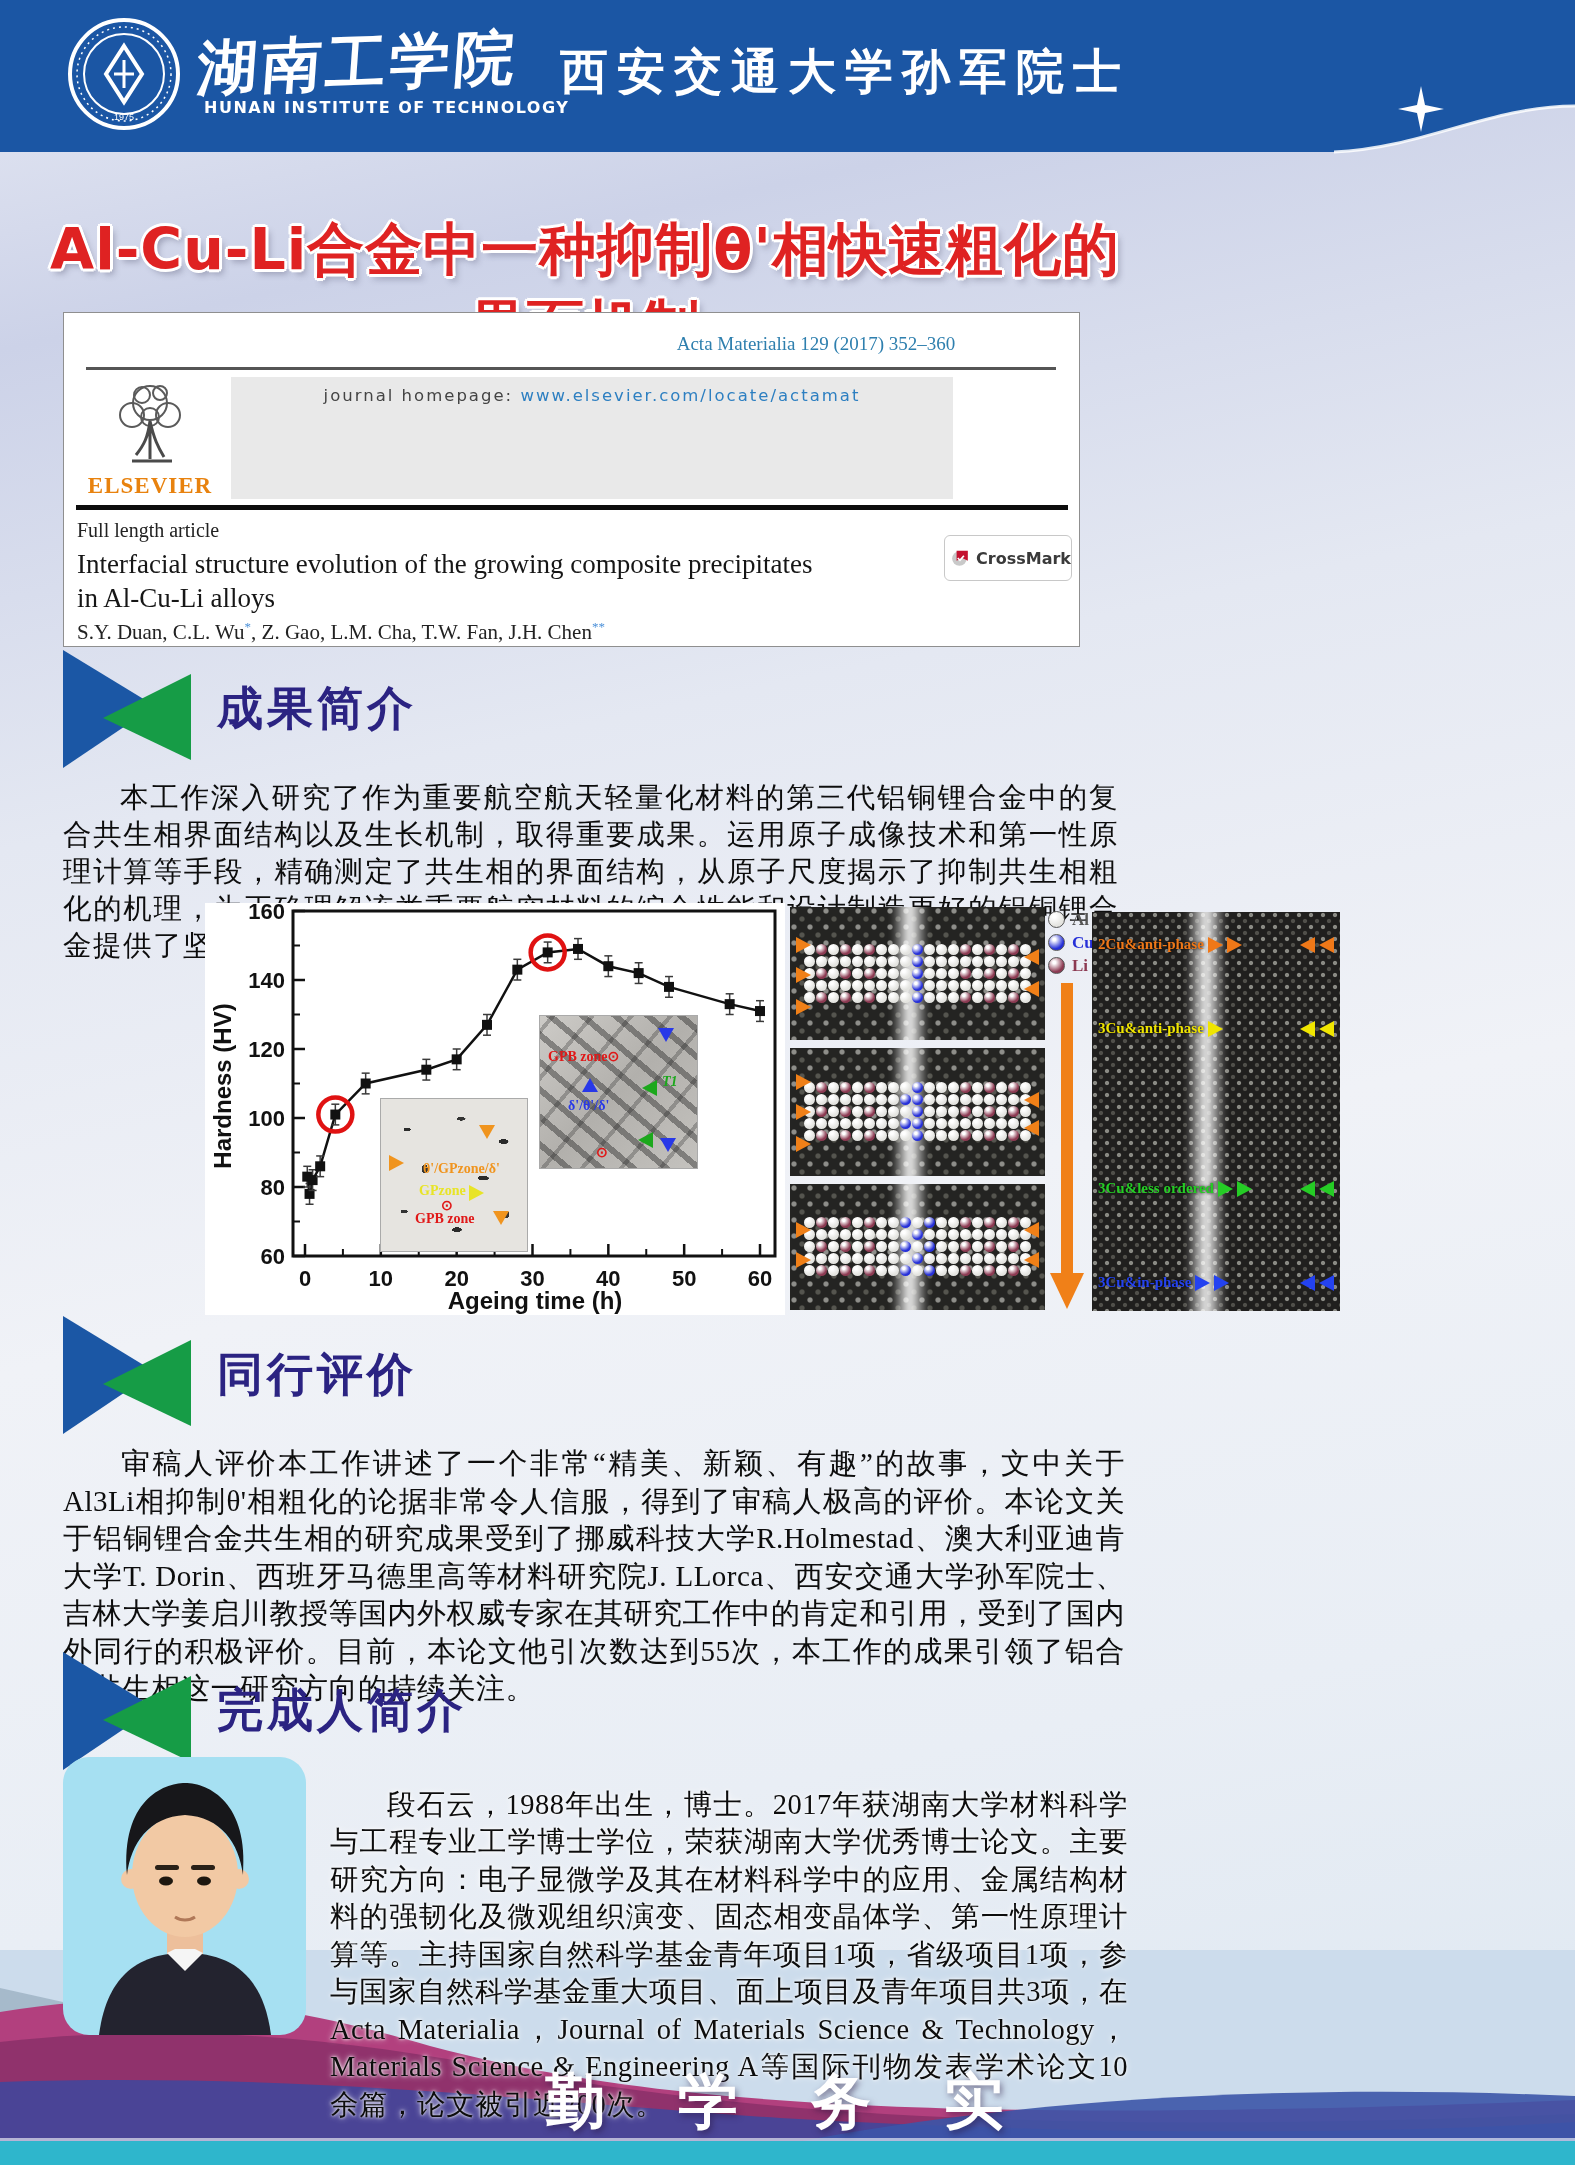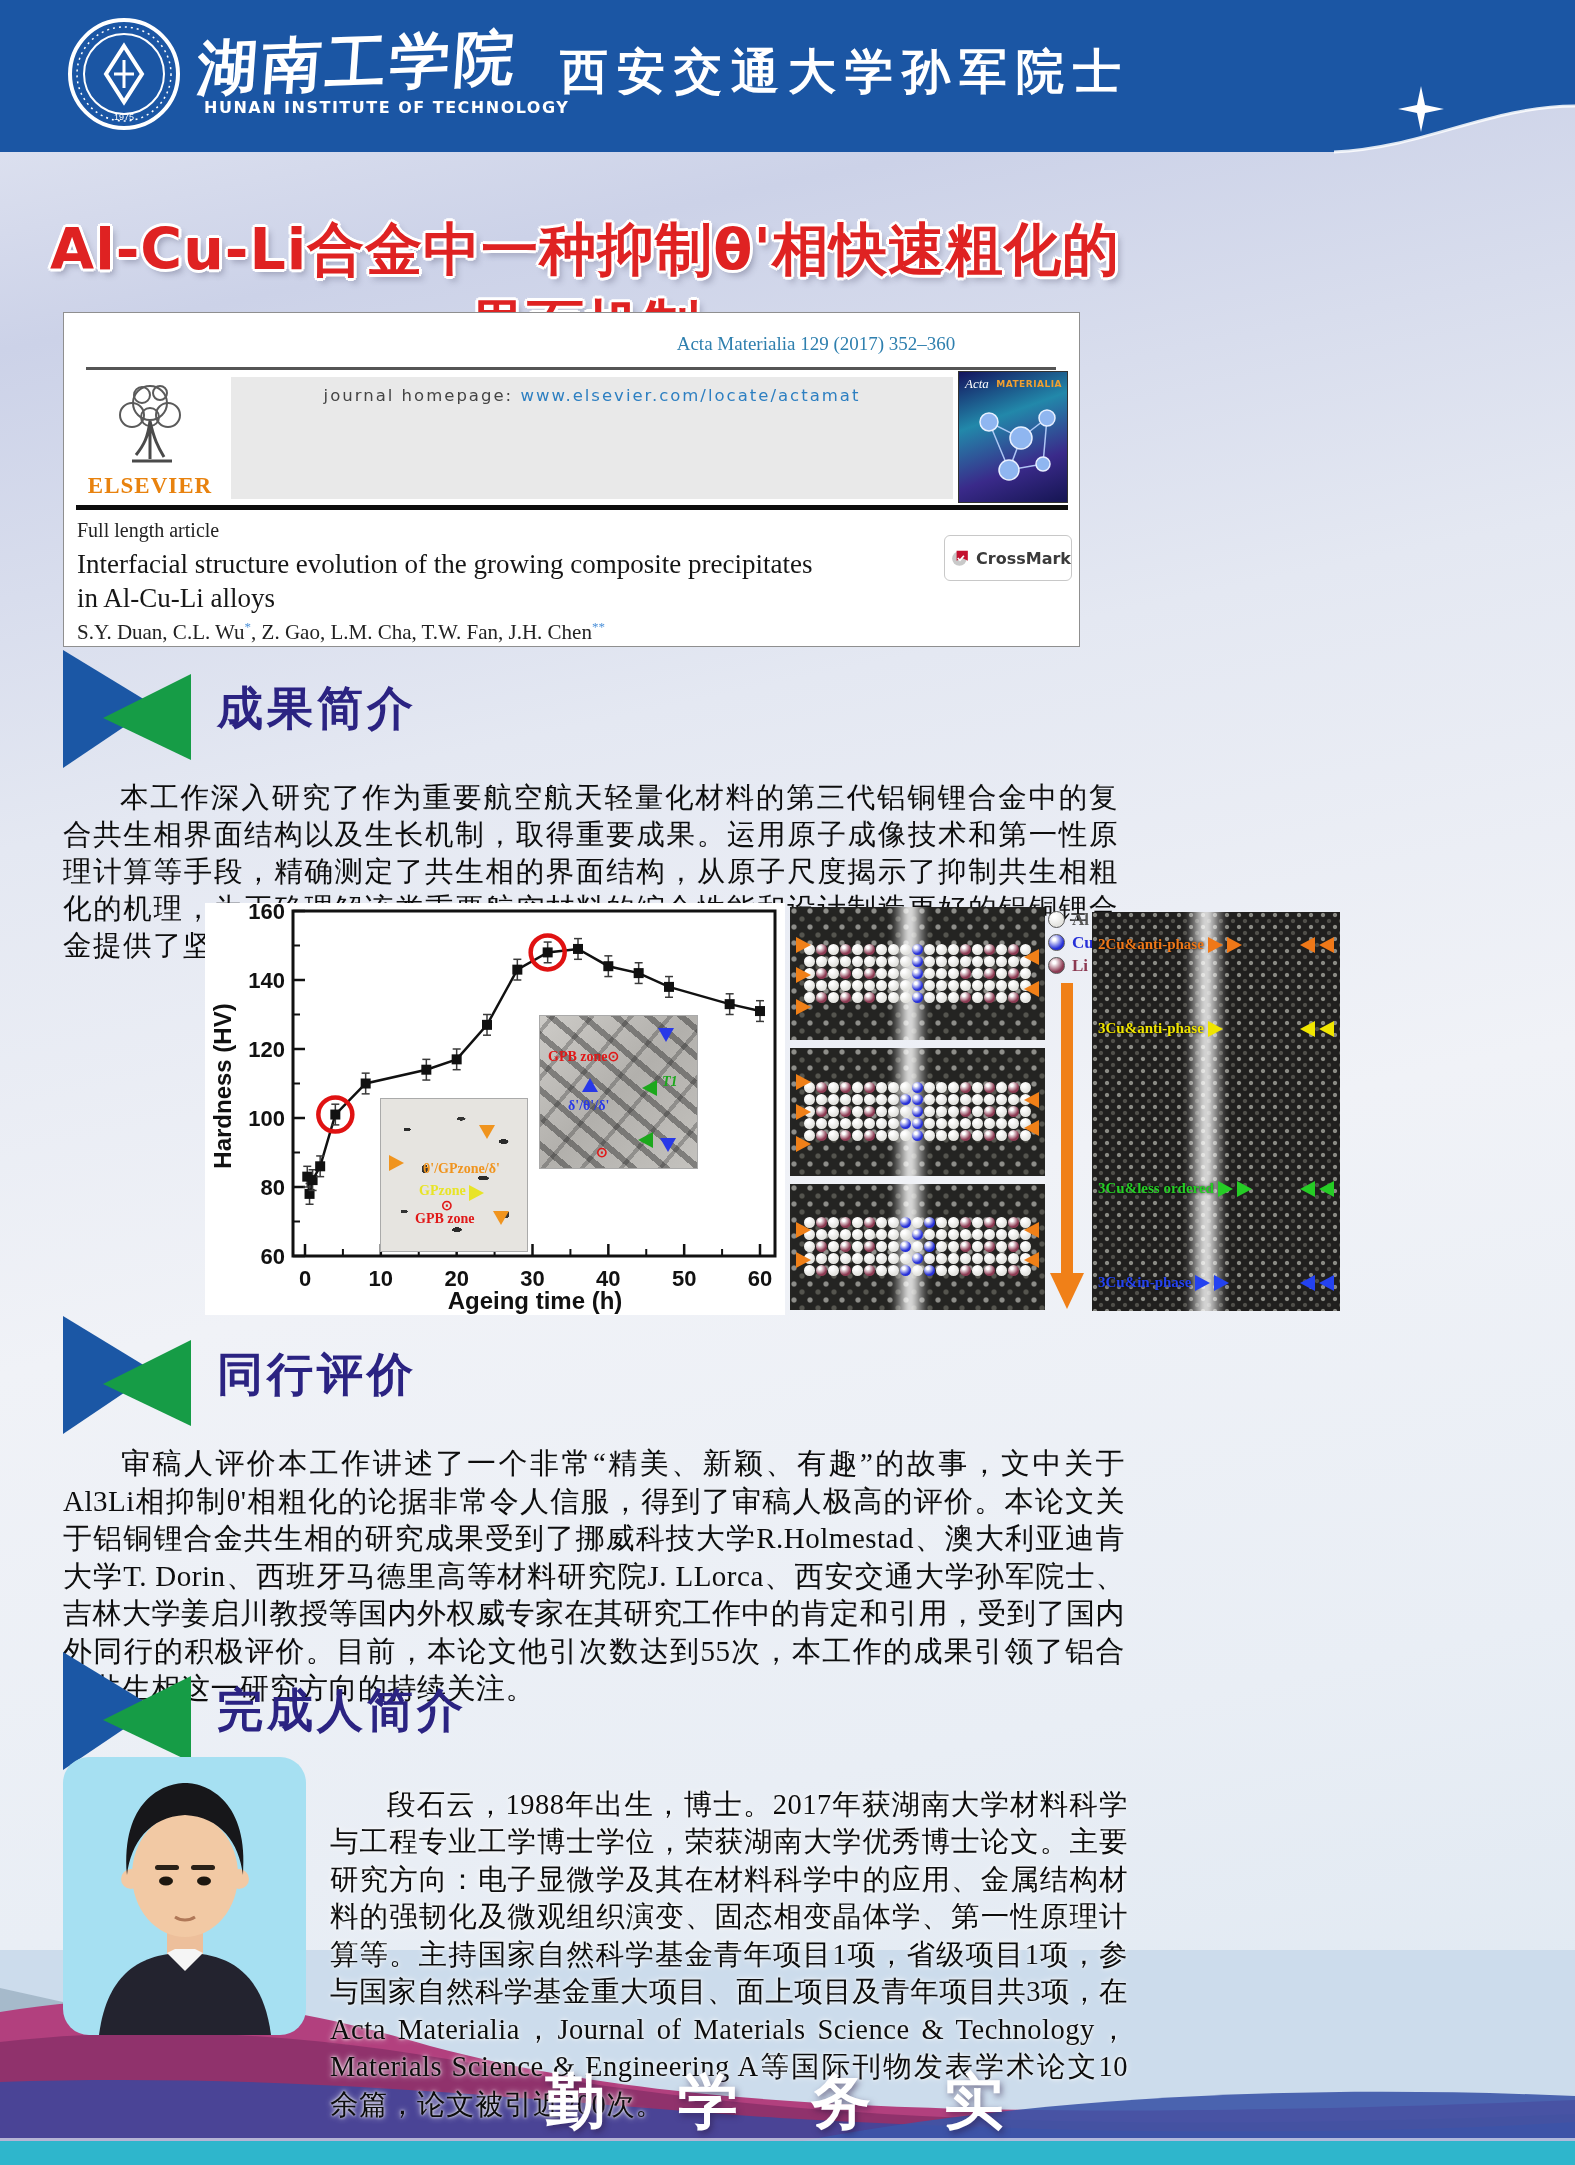--- a/index.html
+++ b/index.html
@@ -176,41 +176,20 @@
         </g>
         <path d="M48 44 C46 60 42 68 34 78 M48 44 C52 62 56 70 62 80 M48 44 L48 82 M30 84 H70" stroke="#4a4a4a" stroke-width="3" fill="none"></path>
       </svg>
       <div class="elsevier-name">ELSEVIER</div>
     </div>
 
     <div class="abs journal-box">
       <div class="homepage-line"><span>journal homepage: </span><span class="lnk">www.elsevier.com/locate/actamat</span></div>
     </div>
 
-    <div class="abs cover">
-      <span class="cover-acta">Acta</span>
-      <span class="cover-mat">MATERIALIA</span>
-      <svg width="108" height="130" viewBox="0 0 108 130">
-        <g stroke="#bcd4ff" stroke-width="1.5" opacity=".9">
-          <line x1="30" y1="50" x2="62" y2="66"></line>
-            <line x1="62" y1="66" x2="88" y2="46"></line>
-          <line x1="62" y1="66" x2="50" y2="98"></line>
-            <line x1="30" y1="50" x2="50" y2="98"></line>
-          <line x1="88" y1="46" x2="84" y2="92"></line>
-            <line x1="50" y1="98" x2="84" y2="92"></line>
-        </g>
-        <g fill="#8fb6f0" stroke="#e8f0ff" stroke-width="1.5">
-          <circle cx="30" cy="50" r="9"></circle>
-            <circle cx="62" cy="66" r="11"></circle>
-            <circle cx="88" cy="46" r="8"></circle>
-          <circle cx="50" cy="98" r="10"></circle>
-            <circle cx="84" cy="92" r="7"></circle>
-        </g>
-      </svg>
-    </div>
 
     <div class="abs black-rule"></div>
     <div class="abs article-type">Full length article</div>
     <div class="abs art-title">
       <div>Interfacial structure evolution of the growing composite precipitates</div>
       <div>in Al-Cu-Li alloys</div>
     </div>
     <div class="abs authors"><span>S.Y. Duan, C.L. Wu</span><sup>*</sup><span>, Z. Gao, L.M. Cha, T.W. Fan, J.H. Chen</span><sup>**</sup></div>
 
     <div class="abs crossmark">

